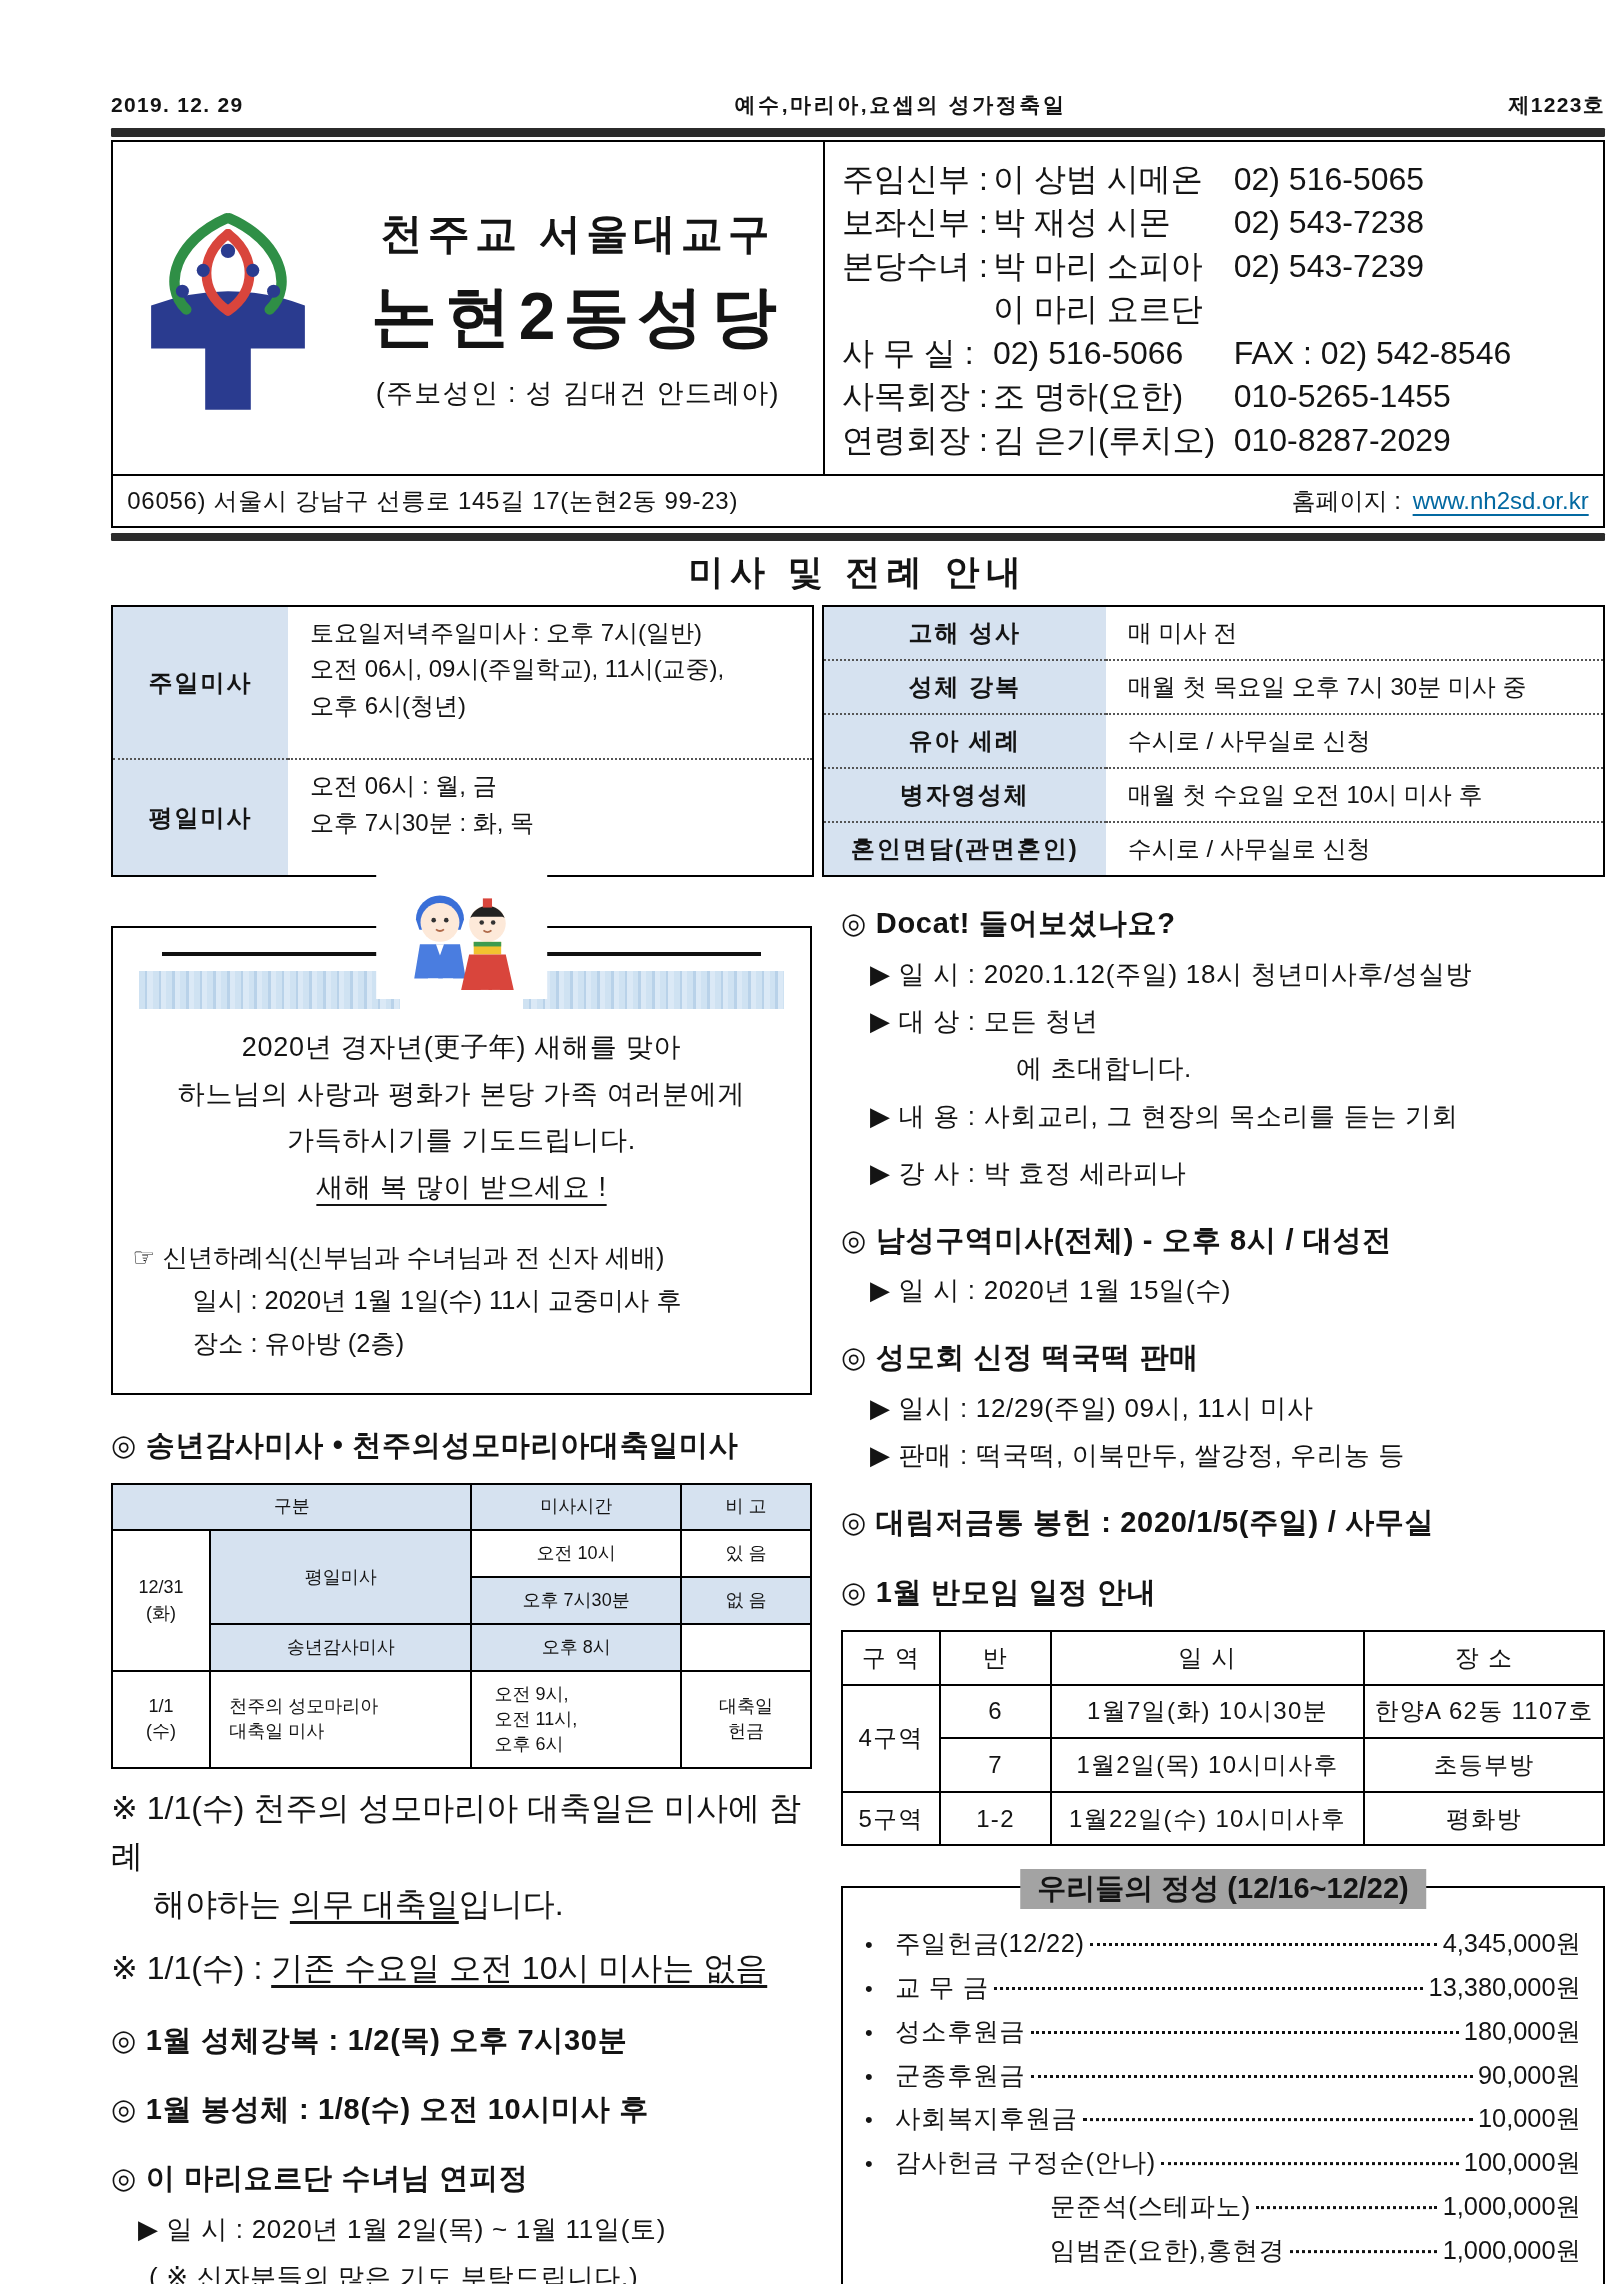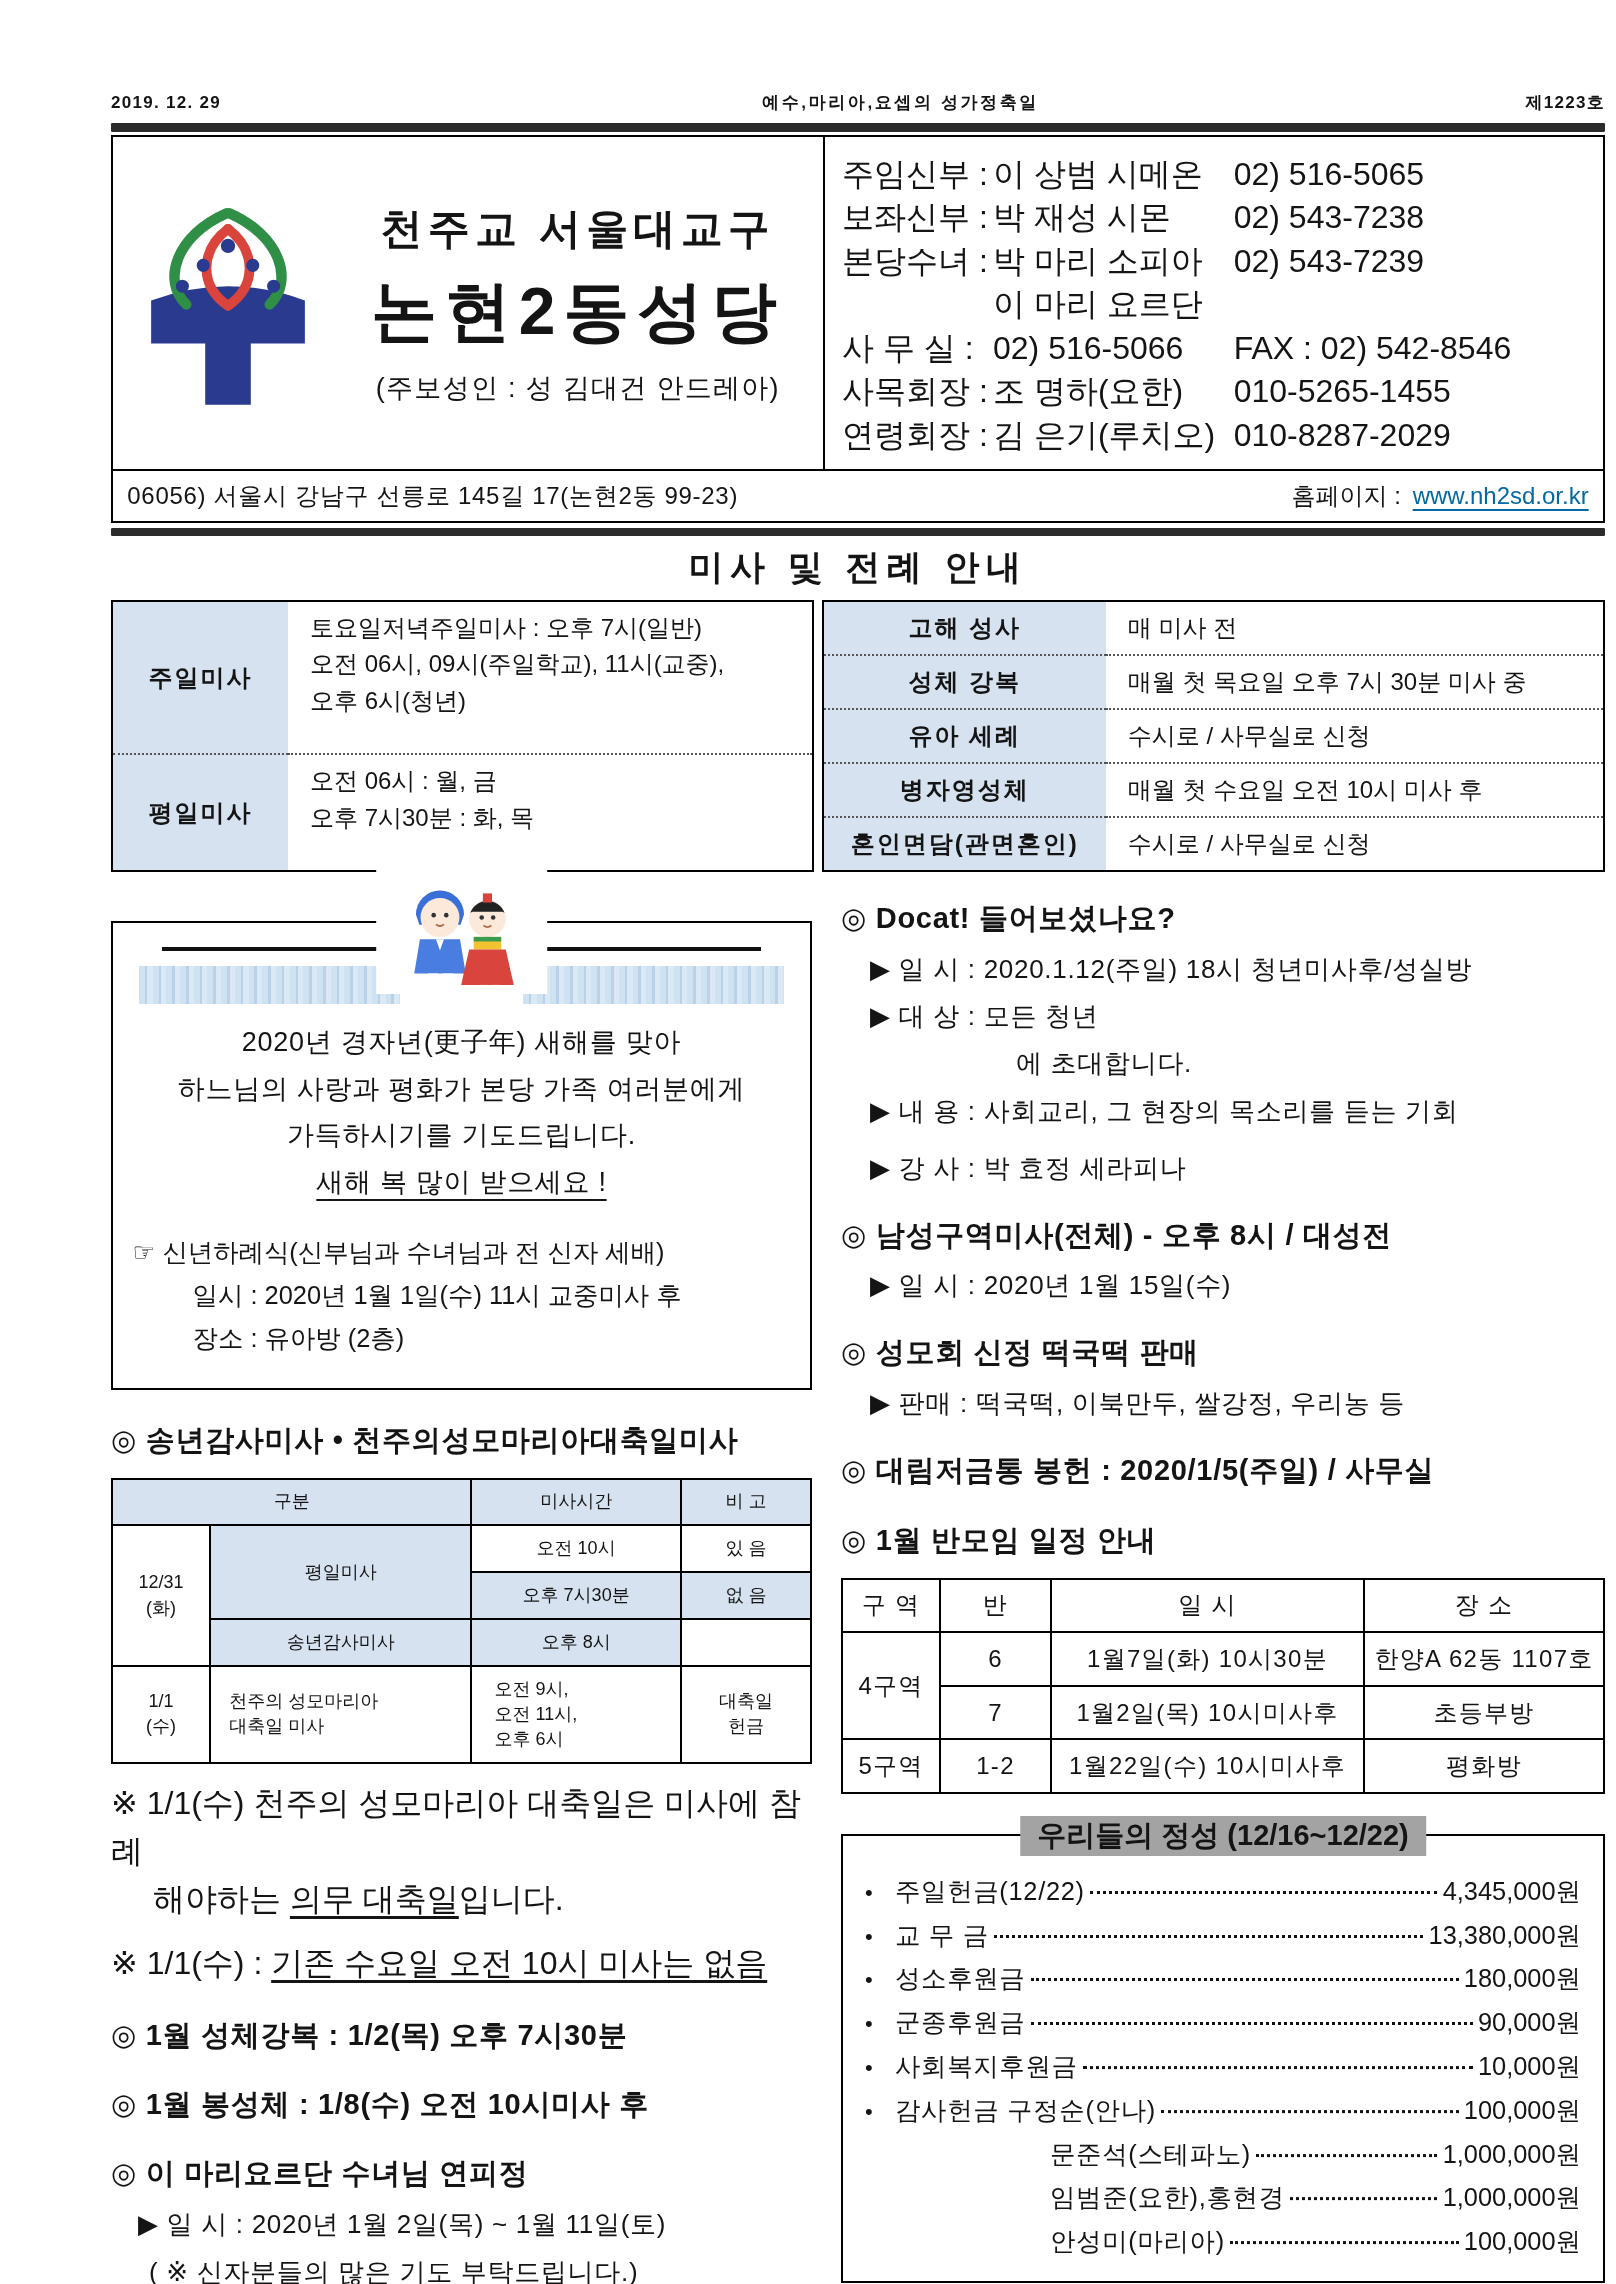--- a/index.html
+++ b/index.html
@@ -6,21 +6,21 @@
   html, body { background: #fff; }
   body {
     width: 1617px; height: 2284px; overflow: hidden;
     color: #141414;
     font-family: "Liberation Sans", "DejaVu Sans", sans-serif;
     position: relative;
   }
   .sheet { width: 1494px; margin-left: 111px; padding-top: 91px; }
 
   
-  .top-line { display: flex; align-items: baseline; font-size: 17px; font-weight: 600; letter-spacing: 1.3px; }
+  .top-line { display: flex; align-items: baseline; font-size: 21px; font-weight: 600; letter-spacing: 1.3px; }
   .top-date { width: 365px; }
   .top-feast { flex: 1; text-align: center; letter-spacing: 2.6px; }
   .top-issue { width: 280px; text-align: right; }
   .rule { height: 9px; background: #2b2b2b; margin-top: 9px; border-radius: 1.3px; }
 
   
   .header-box { border: 2.6px solid #000; margin-top: 3.3px; }
   .info-row { display: flex; }
   .info-left { width: 712px; border-right: 2px solid #000; padding: 17px 10.4px 17px 17px; display: flex; align-items: center; gap: 17px; }
   .logo-wrap { width: 196px; flex: 0 0 auto; }
@@ -335,20 +335,21 @@
       <div class="r-sub">▶ 일 시 : 2020.1.12(주일) 18시 청년미사후/성실방</div>
       <div class="r-sub">▶ 대 상 : 모든 청년</div>
       <div class="r-sub r-cont">에 초대합니다.</div>
       <div class="r-sub">▶ 내 용 : 사회교리, 그 현장의 목소리를 듣는 기회</div>
       <div class="r-sub" style="margin-top:22px;">▶ 강 사 : 박 효정 세라피나</div>
 
       <div class="r-head r-gap">◎ 남성구역미사(전체) - 오후 8시 / 대성전</div>
       <div class="r-sub">▶ 일 시 : 2020년 1월 15일(수)</div>
 
       <div class="r-head r-gap">◎ 성모회 신정 떡국떡 판매</div>
+      <div class="r-sub">▶ 일시 : 12/29(주일) 09시, 11시 미사</div>
       <div class="r-sub">▶ 판매 : 떡국떡, 이북만두, 쌀강정, 우리농 등</div>
 
       <div class="r-head r-gap">◎ 대림저금통 봉헌 : 2020/1/5(주일) / 사무실</div>
 
       <div class="r-head r-gap">◎ 1월 반모임 일정 안내</div>
       <table class="ban-table">
         <colgroup>
             <col style="width:98px">
             <col style="width:111px">
             <col style="width:313px">

